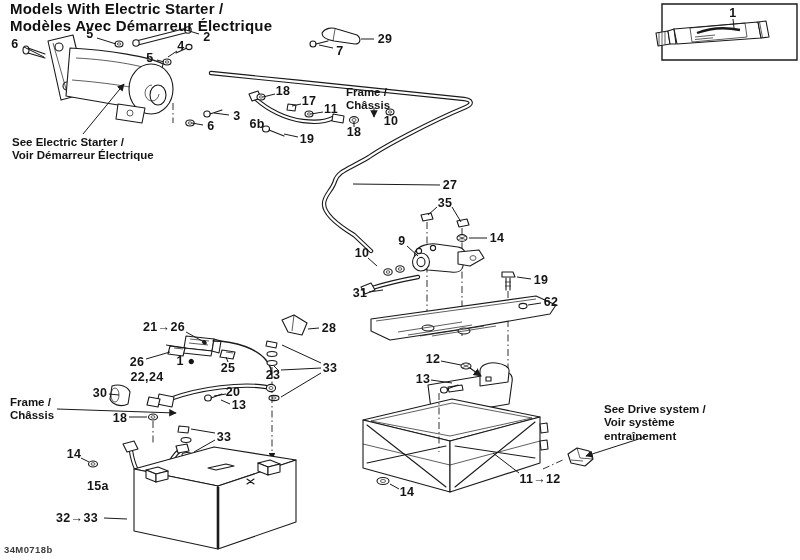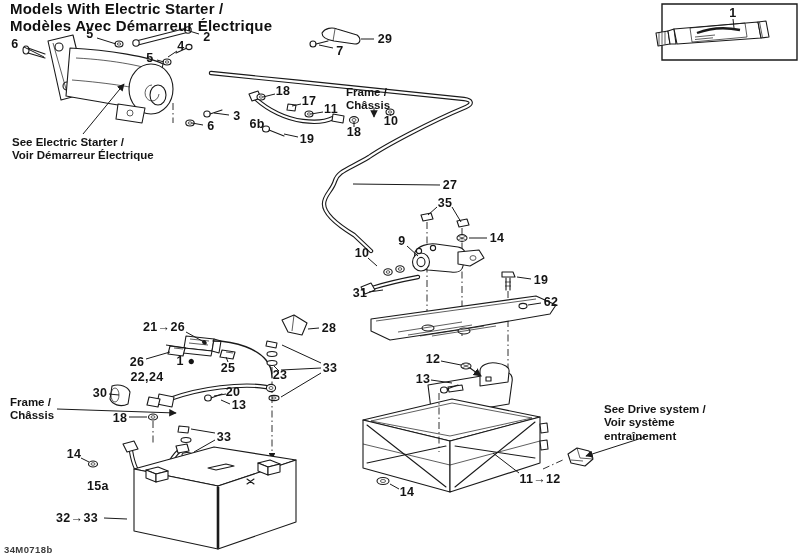--- a/index.html
+++ b/index.html
@@ -345,21 +345,21 @@
       <div class="co" style="left: 402px; top: 241px;">9</div>
       <div class="co" style="left: 362px; top: 253px;">10</div>
       <div class="co" style="left: 360px; top: 293px;">31</div>
       <div class="co" style="left: 541px; top: 280px;">19</div>
       <div class="co" style="left: 551px; top: 302px;">62</div>
       <div class="co" style="left: 164px; top: 327px;">21→26</div>
       <div class="co" style="left: 147px; top: 342px; margin-top: 35px;">22,24</div>
       <div class="co" style="left: 137px; top: 362px; text-align: center;">26</div>
       <div class="co" style="left: 186px; top: 361px;">1 ●</div>
       <div class="co" style="left: 228px; top: 368px;">25</div>
-      <div class="co" style="left: 280px; top: 375px;">23</div>
+      <div class="co" style="left: 273px; top: 375px;">23</div>
       <div class="co" style="left: 330px; top: 368px;">33</div>
       <div class="co" style="left: 329px; top: 328px; text-align: center;">28</div>
       <div class="co" style="left: 233px; top: 392px;">20</div>
       <div class="co" style="left: 239px; top: 405px;">13</div>
       <div class="co" style="left: 100px; top: 393px;">30</div>
       <div class="co" style="left: 120px; top: 418px;">18</div>
       <div class="co" style="left: 224px; top: 437px;">33</div>
       <div class="co" style="left: 74px; top: 454px;">14</div>
       <div class="co" style="left: 98px; top: 486px;">15a</div>
       <div class="co" style="left: 77px; top: 518px;">32→33</div>

